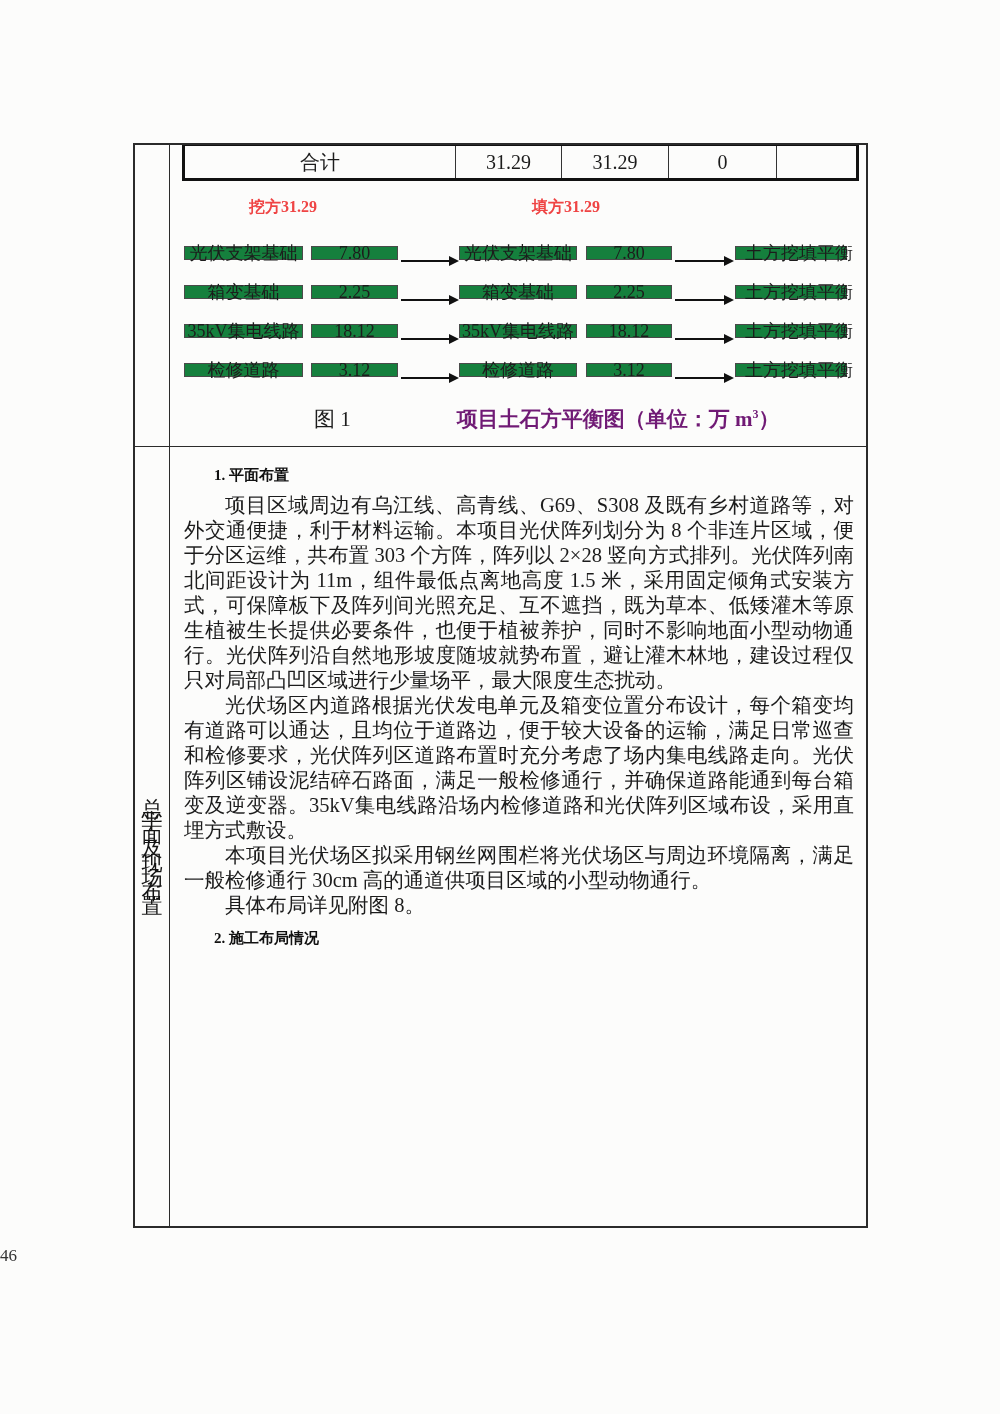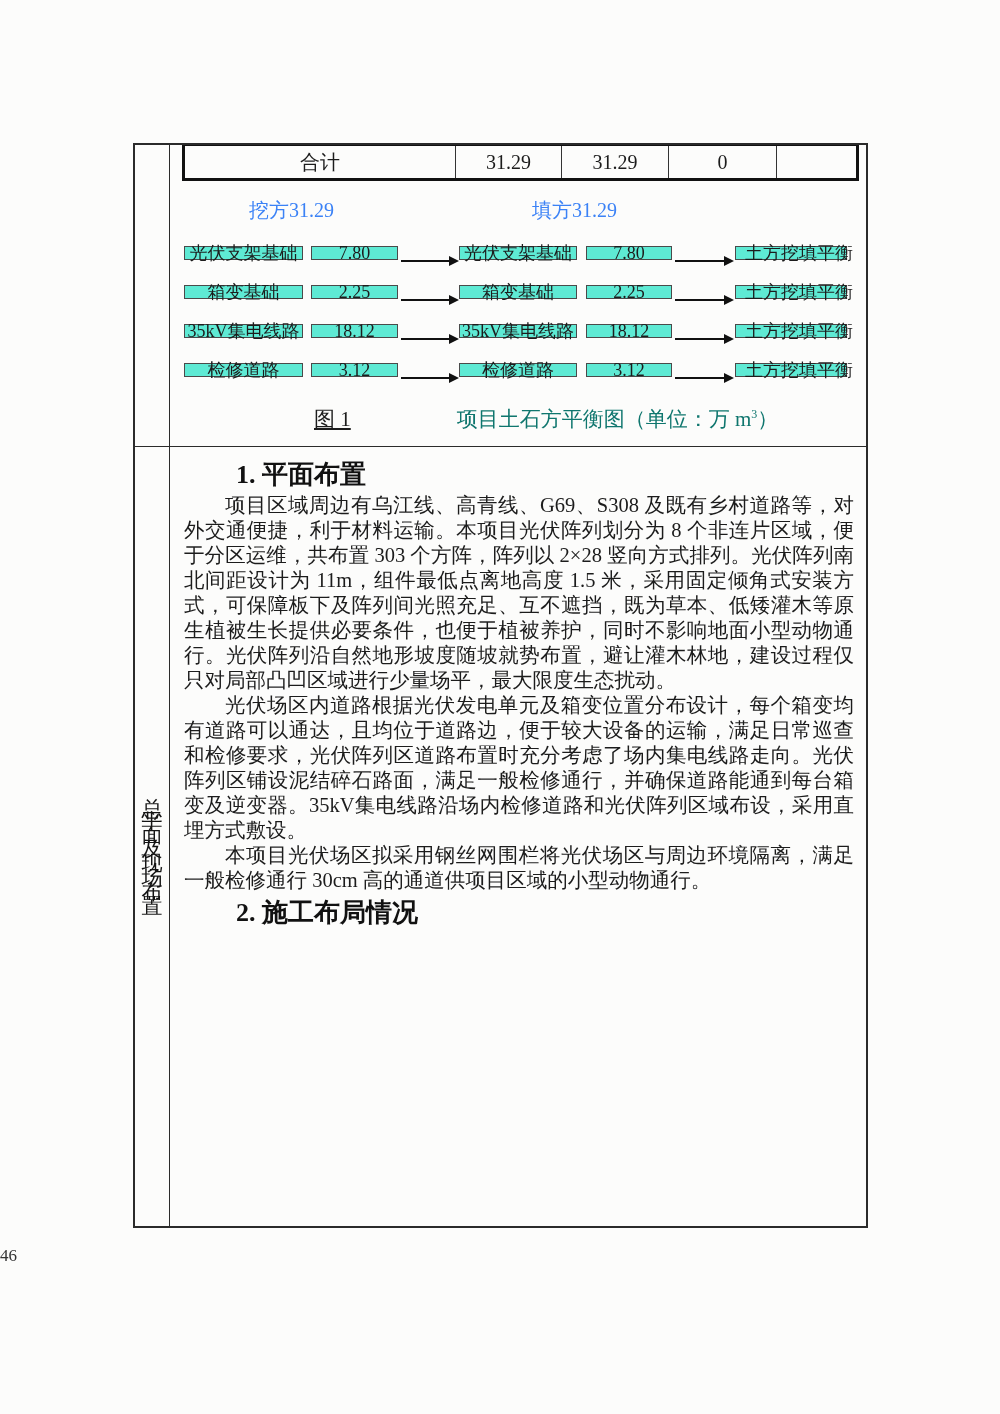--- a/index.html
+++ b/index.html
@@ -71,37 +71,37 @@
   .st-c0 { width: 271px; }
   .st-c1 { width: 106px; }
   .st-c2 { width: 107px; }
   .st-c3 { width: 108px; }
   .st-c4 { flex: 1; }
 
   
   .cut-total, .fill-total {
     position: absolute;
     top: 52px;
-    font-weight: normal;
-    font-size: 20px;
-    color: #3b82f6;
+    font-weight: bold;
+    font-size: 16px;
+    color: #ef4444;
   }
   .cut-total { left: 79px; }
   .fill-total { left: 362px; }
 
   
   .flow-row { position: absolute; left: 0; height: 30px; width: 100%; }
   .fr0 { top: 101px; }
   .fr1 { top: 140px; }
   .fr2 { top: 179px; }
   .fr3 { top: 218px; }
   .fbox {
     position: absolute; top: 0; height: 14px;
     border: 1.5px solid #4a4a4a;
-    background: #5eead4;
+    background: #15803d;
     display: flex; align-items: center; justify-content: center;
     font-size: 18px; color: #1c1c1c;
     white-space: nowrap;
   }
   .fb-src    { left: 14px;  width: 119px; }
   .fb-cut    { left: 141px; width: 87px; }
   .fb-dest   { left: 289px; width: 118px; }
   .fb-fill   { left: 416px; width: 86px; }
   .fb-result { left: 565px; width: 112px; padding-left: 16px; }
   .arrow {
@@ -117,27 +117,27 @@
   }
   .ar1 { left: 231px; width: 49px; }
   .ar2 { left: 505px; width: 50px; }
 
   
   .caption {
     position: absolute; top: 260px; left: 0; width: 100%;
     font-size: 21px;
     display: flex;
   }
-  .cap-fig { margin-left: 144px; color: #1c1c1c; text-decoration: underline; }
-  .cap-title { margin-left: 106px; font-weight: normal; color: #0f766e; }
+  .cap-fig { margin-left: 144px; color: #1c1c1c; }
+  .cap-title { margin-left: 106px; font-weight: bold; color: #701a75; }
   .cap-title sup { font-size: 12px; }
 
   
   .cell-text h3 {
-    font-size: 26px;
+    font-size: 15px;
     font-weight: bold;
     color: #111;
     line-height: 36px;
     padding-left: 2em;
     margin-top: 2px;
   }
   .cell-text p {
     font-size: 20.5px;
     line-height: 25px;
     text-align: justify;
@@ -226,20 +226,21 @@
 
     <div class="cell-side">
       <span class="vtext">总平面及现场布置</span>
     </div>
 
     <div class="cell-text">
       <h3>1. 平面布置</h3>
       <p>项目区域周边有乌江线、高青线、G69、S308 及既有乡村道路等，对外交通便捷，利于材料运输。本项目光伏阵列划分为 8 个非连片区域，便于分区运维，共布置 303 个方阵，阵列以 2×28 竖向方式排列。光伏阵列南北间距设计为 11m，组件最低点离地高度 1.5 米，采用固定倾角式安装方式，可保障板下及阵列间光照充足、互不遮挡，既为草本、低矮灌木等原生植被生长提供必要条件，也便于植被养护，同时不影响地面小型动物通行。光伏阵列沿自然地形坡度随坡就势布置，避让灌木林地，建设过程仅只对局部凸凹区域进行少量场平，最大限度生态扰动。</p>
       <p>光伏场区内道路根据光伏发电单元及箱变位置分布设计，每个箱变均有道路可以通达，且均位于道路边，便于较大设备的运输，满足日常巡查和检修要求，光伏阵列区道路布置时充分考虑了场内集电线路走向。光伏阵列区铺设泥结碎石路面，满足一般检修通行，并确保道路能通到每台箱变及逆变器。35kV集电线路沿场内检修道路和光伏阵列区域布设，采用直埋方式敷设。</p>
       <p>本项目光伏场区拟采用钢丝网围栏将光伏场区与周边环境隔离，满足一般检修通行 30cm 高的通道供项目区域的小型动物通行。</p>
+      <p>具体布局详见附图 8。</p>
       <h3>2. 施工布局情况</h3>
 
     </div>
 
   </div>
 
   <div class="page-number">46</div>
 
 </div>
 

